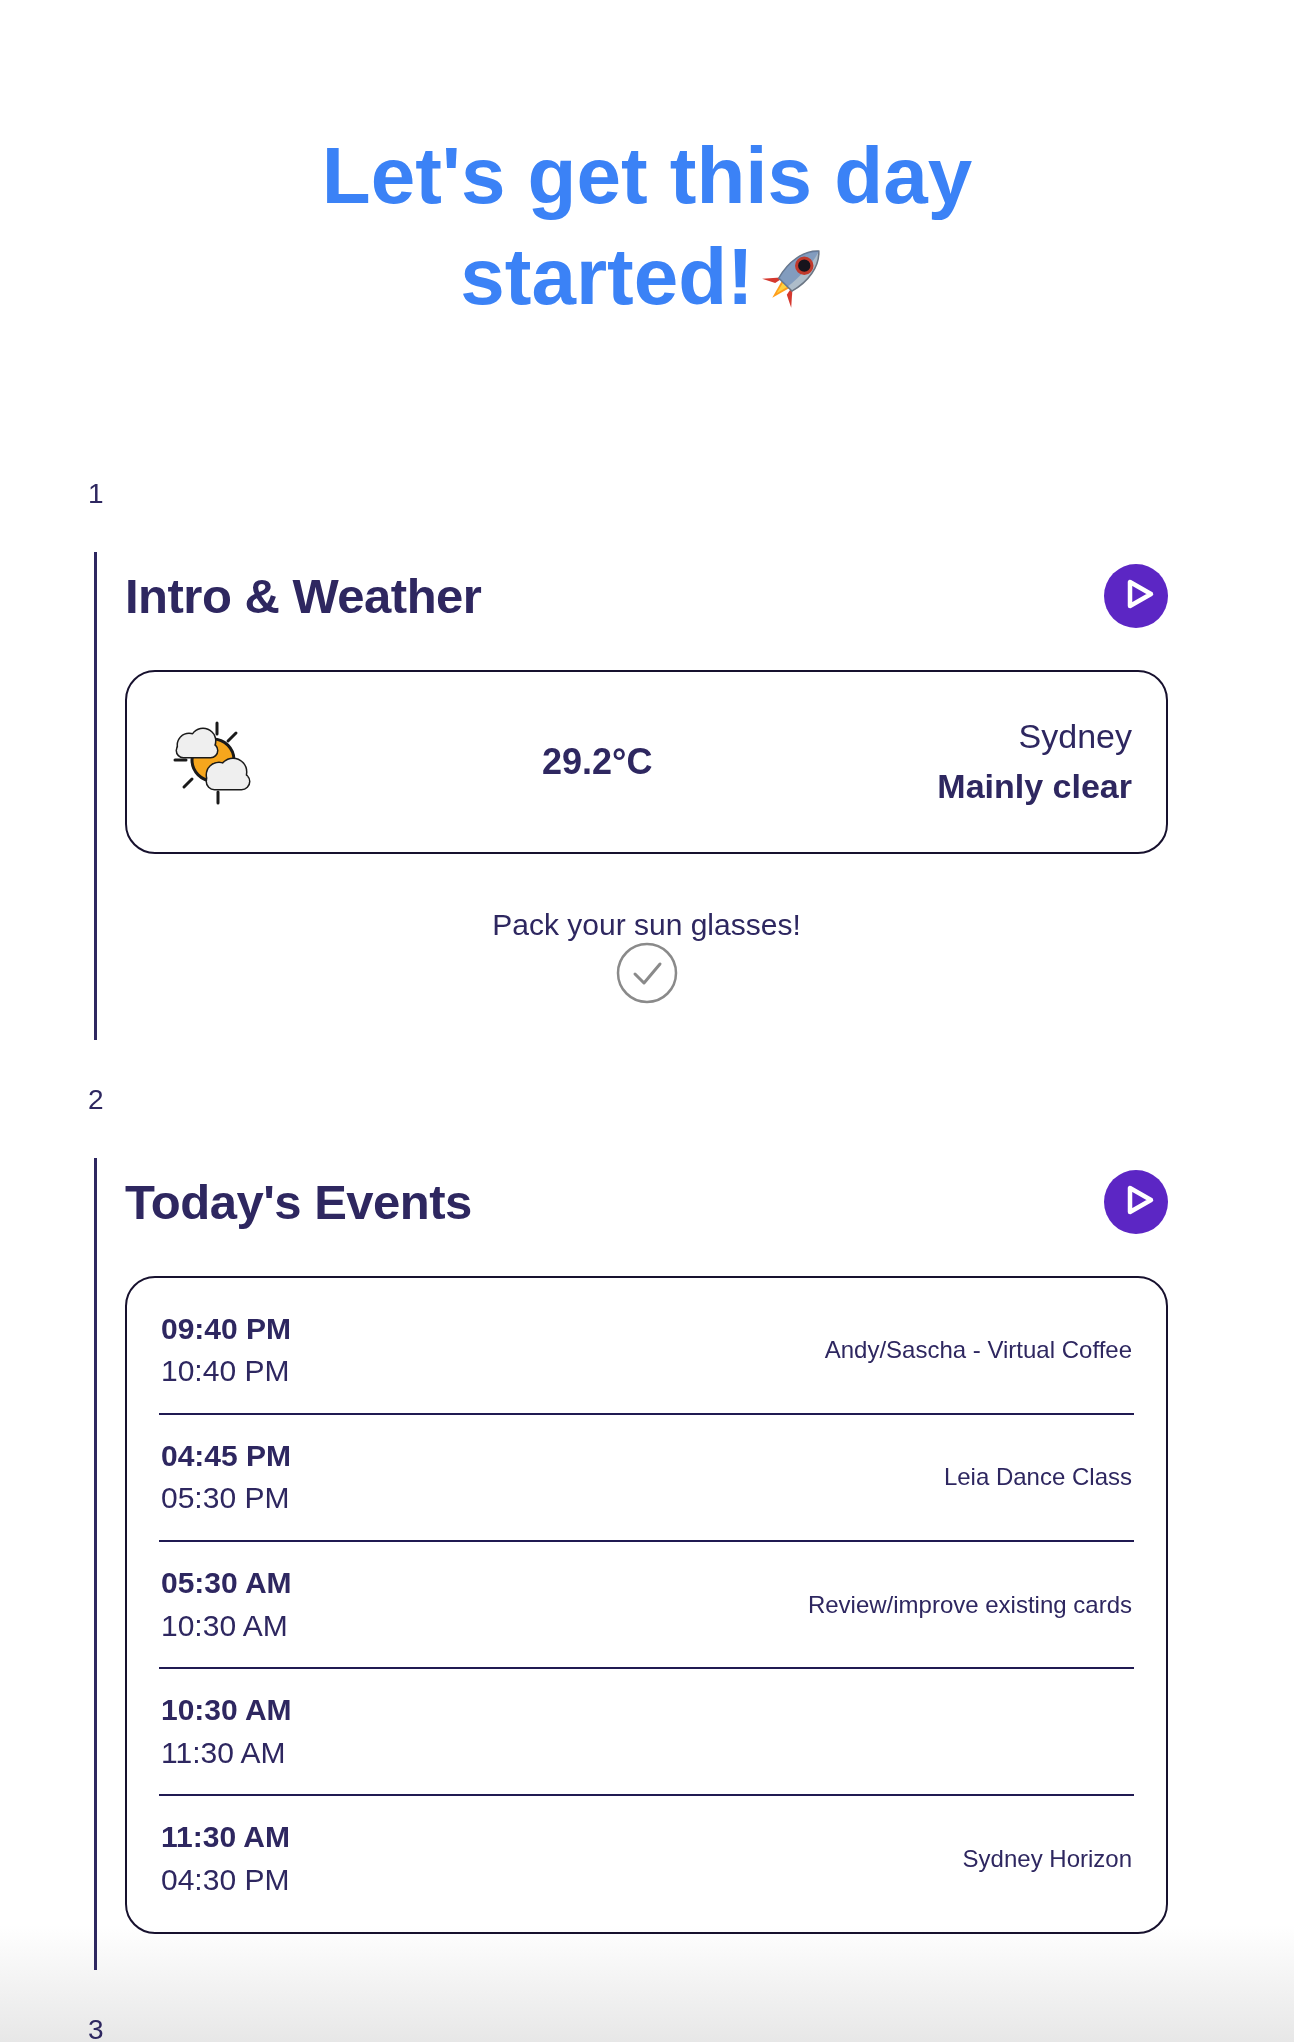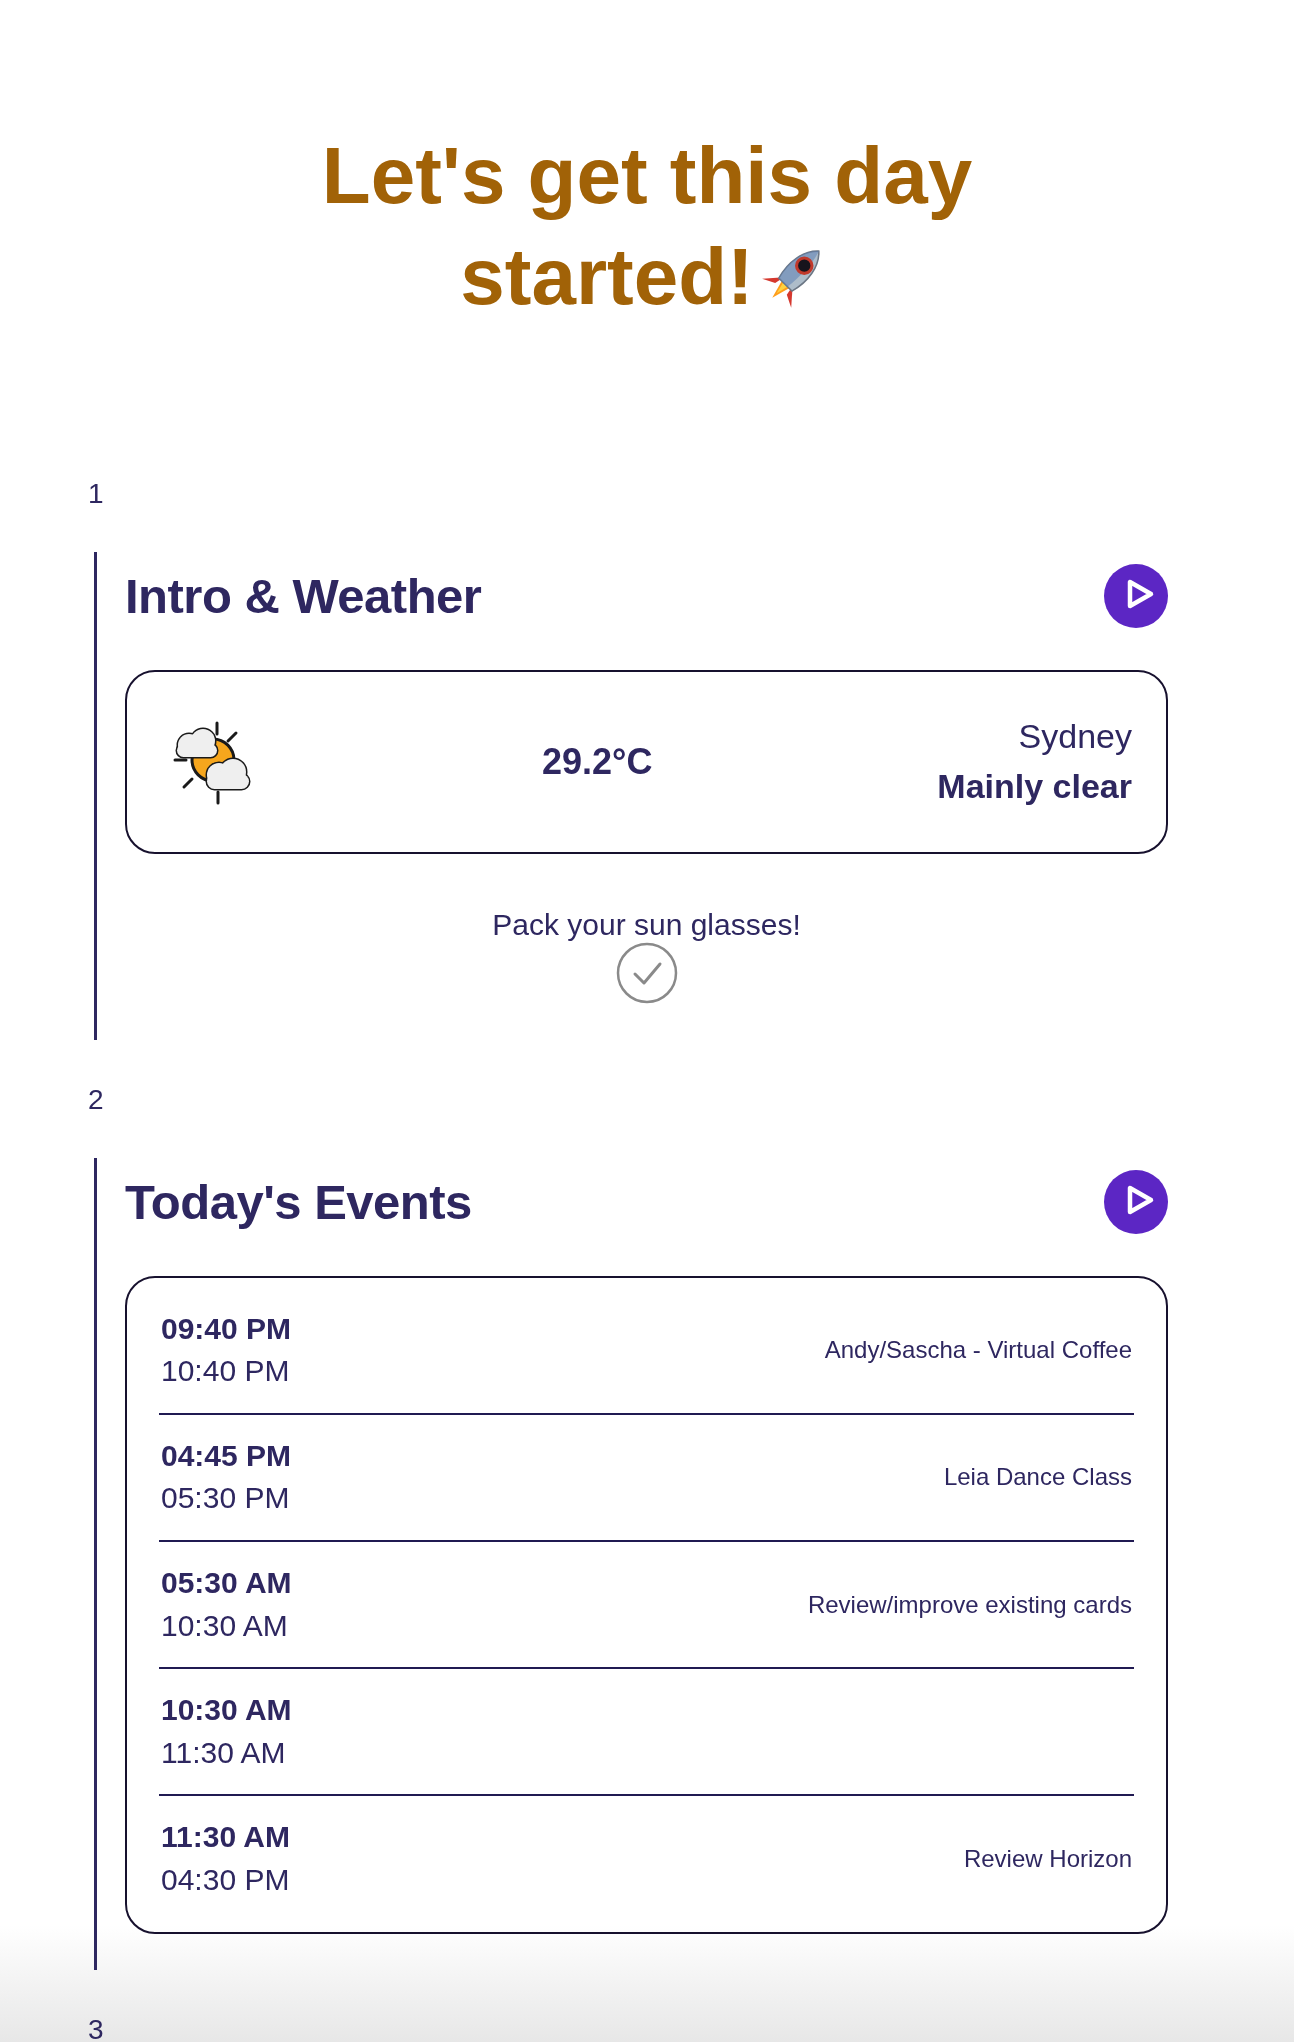--- a/index.html
+++ b/index.html
@@ -15,21 +15,21 @@
 
   
   .hero { padding-top: 126px; }
   .hero h1 {
     max-width: 900px;
     margin: 0 auto;
     text-align: center;
     font-size: 80px;
     font-weight: 700;
     line-height: 1.26;
-    color: #a16207;
+    color: #3b82f6;
   }
   .rocket-glyph { display: inline-block; width: 74px; height: 74px; vertical-align: -8px; margin-left: 6px; }
 
   
   .sections { margin-top: 150px; }
   .section { padding-left: 88px; padding-right: 126px; }
   .section + .section { margin-top: 44px; }
 
   .sec-num { font-size: 28px; font-weight: 400; color: #2e2760; margin-bottom: 42px; }
 
@@ -223,21 +223,21 @@
           <div class="event-times">
             <div class="event-start">10:30 AM</div>
             <div class="event-end">11:30 AM</div>
           </div>
         </div>
         <div class="event-row">
           <div class="event-times">
             <div class="event-start">11:30 AM</div>
             <div class="event-end">04:30 PM</div>
           </div>
-          <div class="event-title">Review Horizon</div>
+          <div class="event-title">Sydney Horizon</div>
         </div>
       </div>
     </div>
   </div>
 
   <div class="section">
     <div class="sec-num">3</div>
     <div class="sec-body">
       <div class="sec-header">
         <h2>Latest emails</h2>

